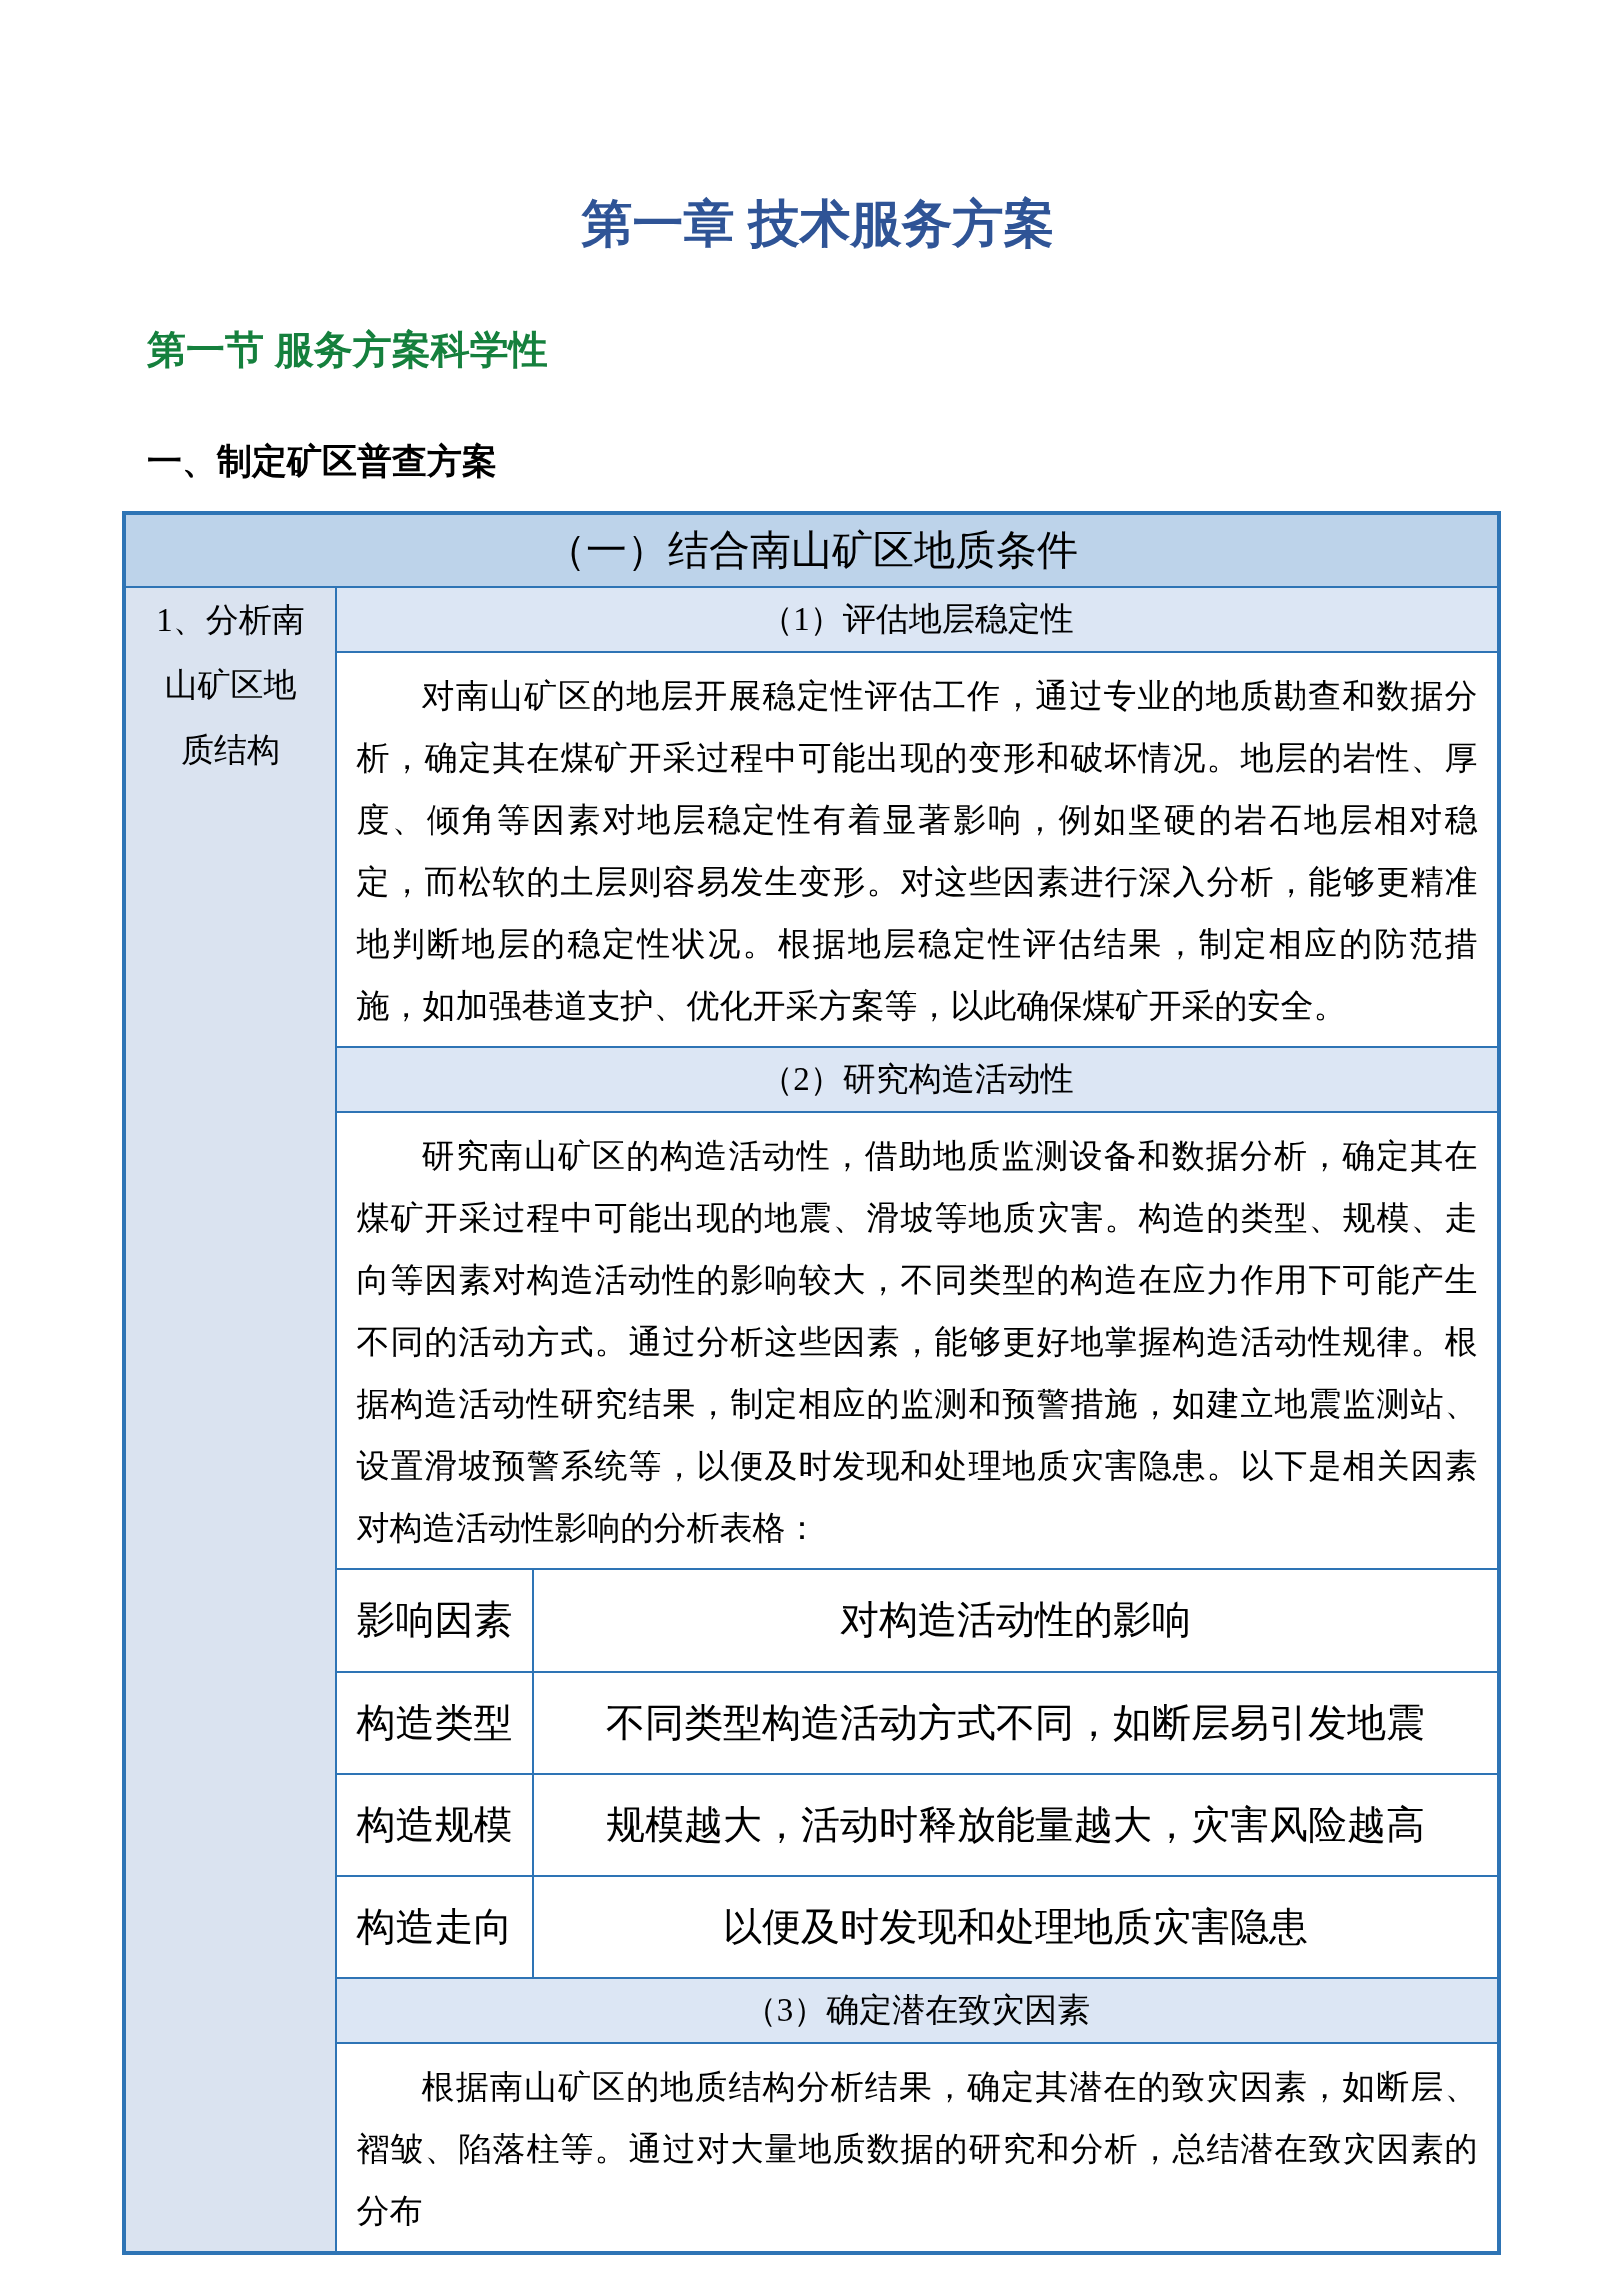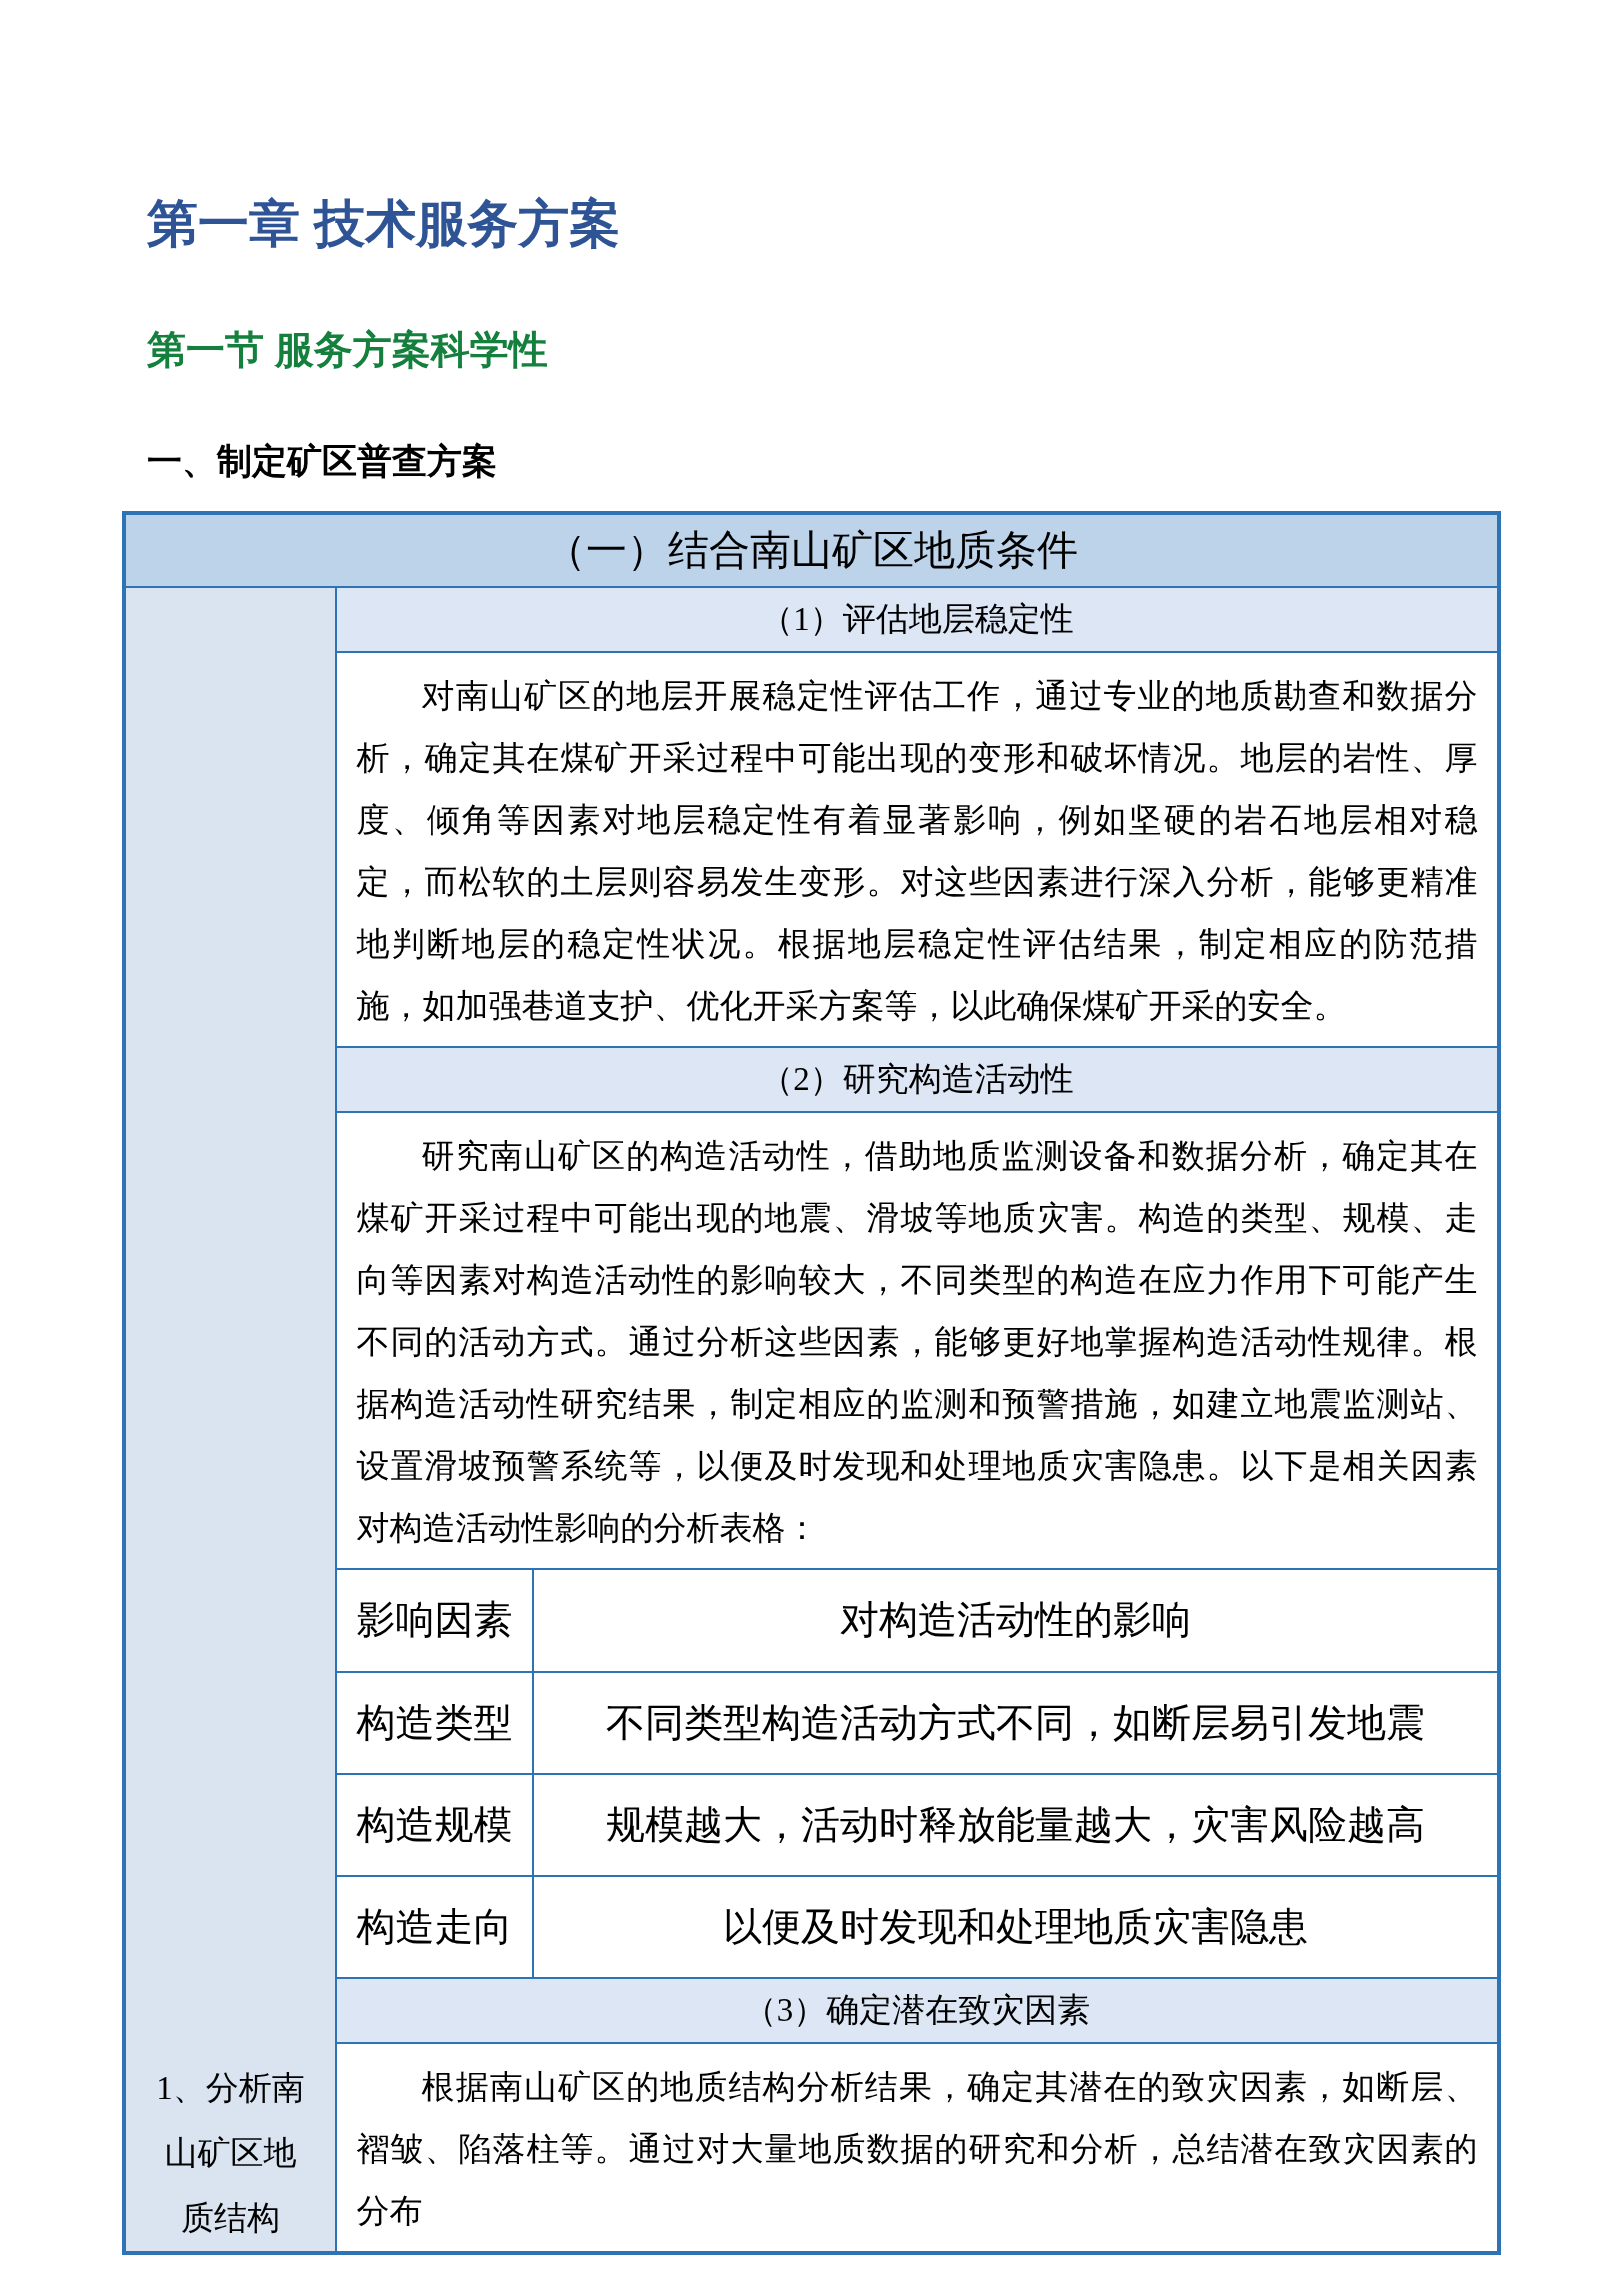--- a/index.html
+++ b/index.html
@@ -10,21 +10,21 @@
     color: #000000;
   }
   .page {
     width: 1623px; height: 2295px;
     padding: 194px 122px 0;
     box-sizing: border-box;
   }
   .chapter-title {
     font-family: "Liberation Sans", "DejaVu Sans", sans-serif;
     font-weight: bold; font-size: 51px; line-height: 60px;
-    color: #2F5496; margin-left: 25px;
+    color: #2F5496; margin-left: 13px; text-align: center;
   }
   .section-title {
     font-family: "Liberation Sans", "DejaVu Sans", sans-serif;
     font-weight: bold; font-size: 39px; line-height: 47px;
     color: #15803d; margin: 72px 0 0 25px;
   }
   .subsection-title {
     font-family: "Liberation Sans", "DejaVu Sans", sans-serif;
     font-weight: bold; font-size: 35px; line-height: 42px;
     color: #000; margin: 67px 0 0 25px;
@@ -33,21 +33,21 @@
   .doc-table-header {
     height: 71px; background: #BDD3EA;
     border-bottom: 2.6px solid #2E74B5;
     display: flex; align-items: center; justify-content: center;
     font-size: 41px;
   }
   .doc-table-body { display: flex; align-items: stretch; }
   .row-label-cell {
     flex: 0 0 209px; width: 209px;
     background: #DAE3F0; border-right: 2.6px solid #2E74B5;
-    display: flex; align-items: flex-end; justify-content: center;
+    display: flex; align-items: flex-start; justify-content: center;
   }
   .row-label-text {
     font-size: 33px; line-height: 65px;
     text-align: center; white-space: pre-line;
   }
   .content-cell { flex: 1 1 auto; min-width: 0; display: flex; flex-direction: column; }
   .subheader {
     height: 63px; background: #DCE6F4;
     border-bottom: 2.6px solid #2E74B5;
     display: flex; align-items: center; justify-content: center;

